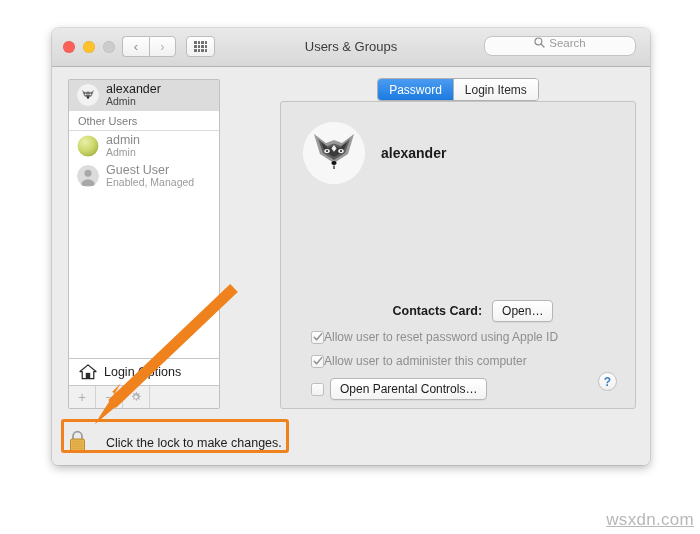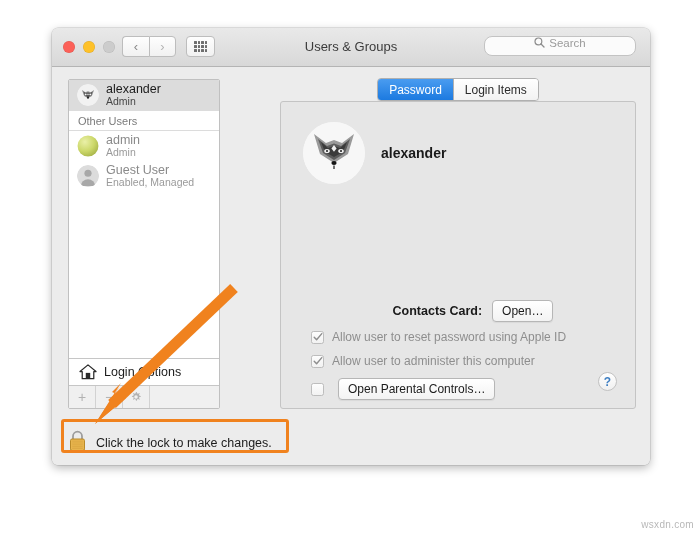--- a/index.html
+++ b/index.html
@@ -254,21 +254,20 @@
     gap: 10px;
     padding-left: 30px;
   }
   #contacts-label { font-size: 12.5px; color: #1a1a1a; font-weight: bold; }
 
   .check-row {
     position: absolute;
     left: 30px;
     display: flex;
     align-items: center;
-    gap: 8px;
   }
   #check-row-1 { top: 228px; }
   #check-row-2 { top: 252px; }
   #check-row-3 { top: 276px; }
 
   .checkbox {
     width: 13px; height: 13px;
     border: 1px solid #bdbdbd;
     border-radius: 2.5px;
     background: linear-gradient(to bottom,#fdfdfd,#f2f2f2);
@@ -291,44 +290,45 @@
     color: #3f7fc2;
     font-weight: bold;
   }
 
   
   #lockbar {
     position: absolute;
     left: 16px; bottom: 10px;
     display: flex;
     align-items: center;
-    gap: 9px;
+    gap: 19px;
   }
   #lock-text { font-size: 12.5px; color: #1c1c1c; }
 
   
   #annotation-layer {
     position: absolute;
     left: 0; top: 0; width: 700px; height: 534px;
     pointer-events: none;
   }
   #highlight-box {
     position: absolute;
     left: 61px; top: 419px;
     width: 228px; height: 34px;
     border: 3px solid #f0821e;
     border-radius: 3px;
     box-sizing: border-box;
   }
   #watermark {
     position: absolute;
     right: 6px; bottom: 4px;
-    font-size: 10px;
+    font-size: 17px;
     color: #b8b8b8;
     letter-spacing: 0.3px;
+    text-decoration: underline;
   }
 </style>
 </head>
 <body>
 
 <div id="window">
 
   <div id="titlebar">
     <div class="traffic" id="tl-close"></div>
     <div class="traffic" id="tl-min"></div>

